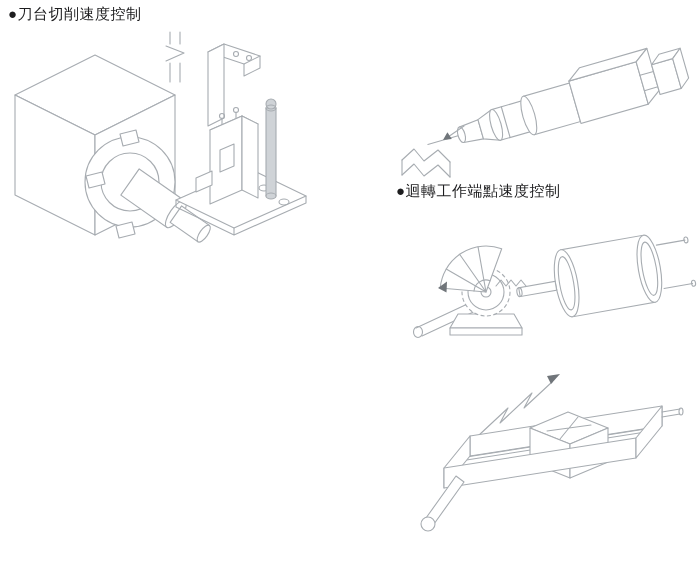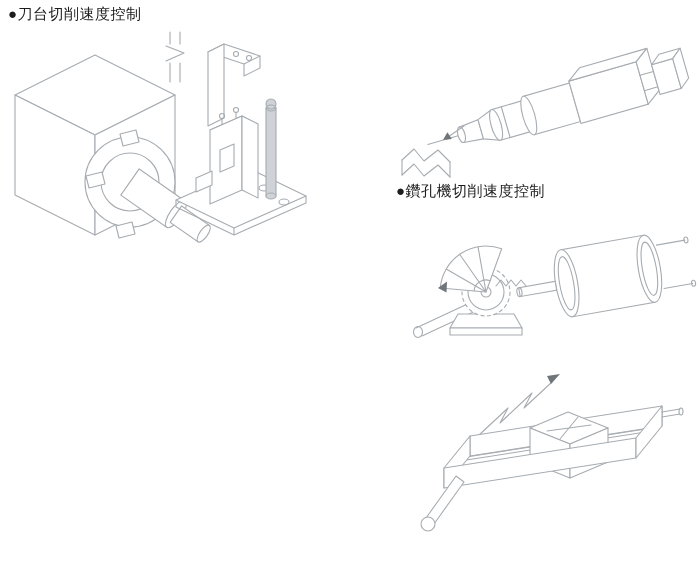--- a/index.html
+++ b/index.html
@@ -22,21 +22,21 @@
   .wh{stroke:var(--line);fill:#ffffff;stroke-width:1.1;stroke-linejoin:round;}
   .sh{stroke:var(--line);fill:var(--shade);stroke-width:1.1;stroke-linejoin:round;}
   .ar{fill:var(--arrow);stroke:none;}
 </style>
 </head>
 <body>
 
 <div class="page">
 
   <div class="label" style="left:8px;top:5px">●刀台切削速度控制</div>
-  <div class="label" style="left:396px;top:182px">●鑽孔機切削速度控制</div>
+  <div class="label" style="left:396px;top:182px">●迴轉工作端點速度控制</div>
 
   <svg style="left:8px;top:30px" width="300" height="245" viewBox="0 0 300 245">
     <g class="ln">
       <path d="M162,2 V14 M172,2 V14 M158,16 L176,23 L158,31 M162,33 V52 M172,33 V52"></path>
     </g>
     <g>
       <polygon class="wh" points="87,25 7,65 87,105 167,65"></polygon>
       <polygon class="wh" points="7,65 7,165 87,205 87,105"></polygon>
       <polygon class="wh" points="87,105 167,65 167,165 87,205"></polygon>
     </g>

